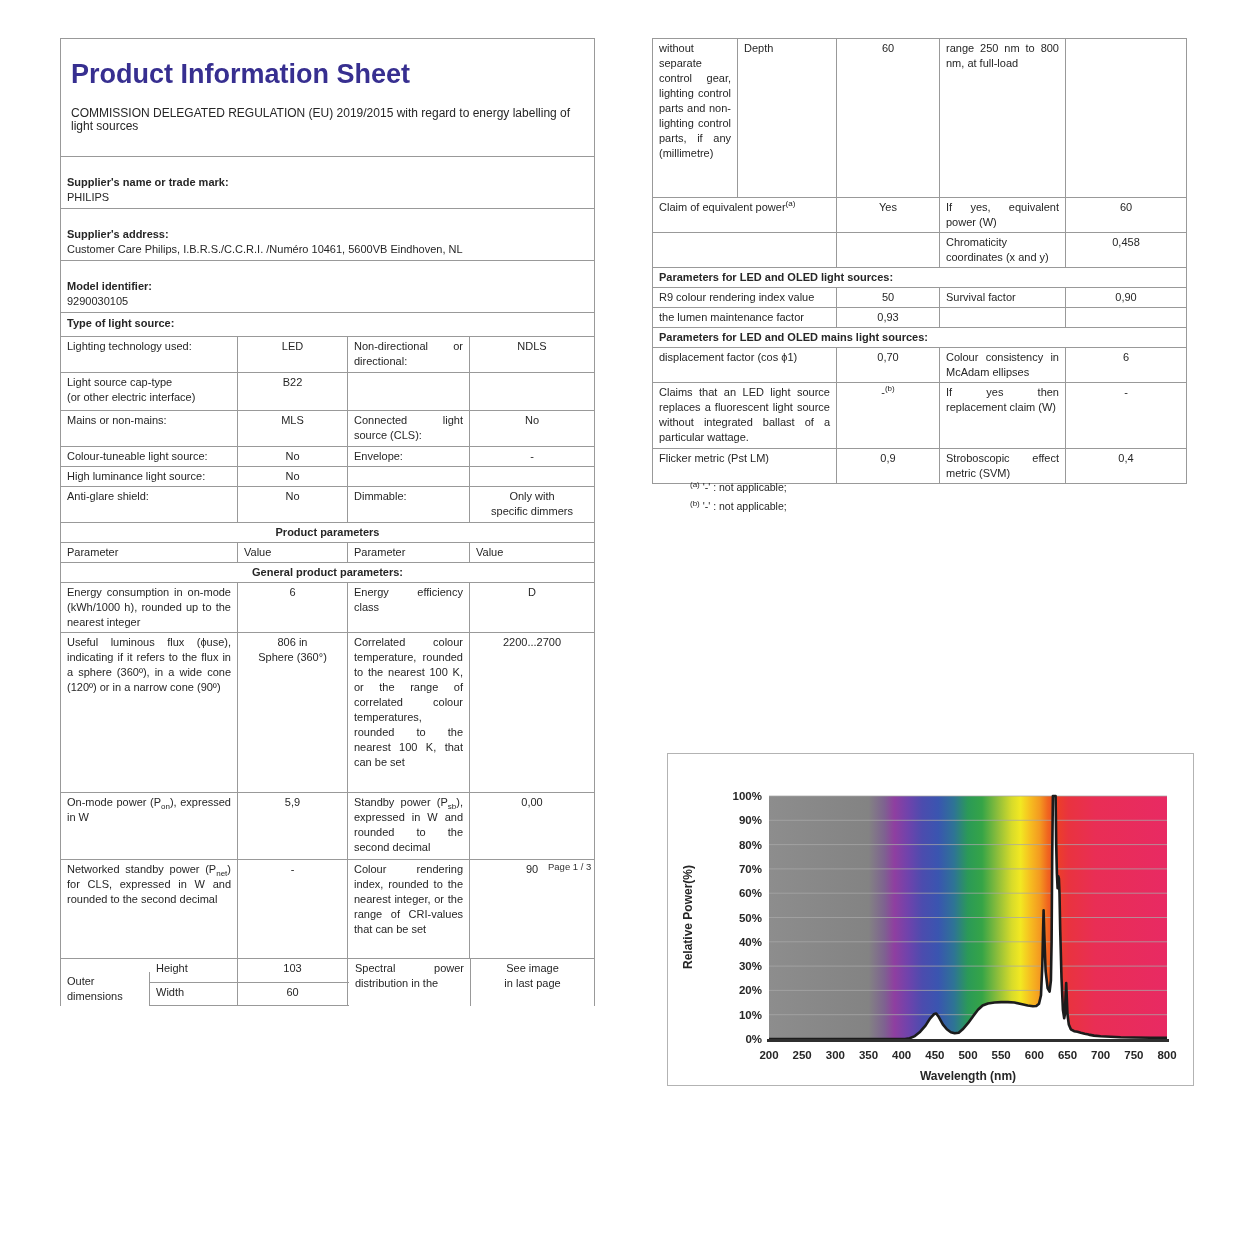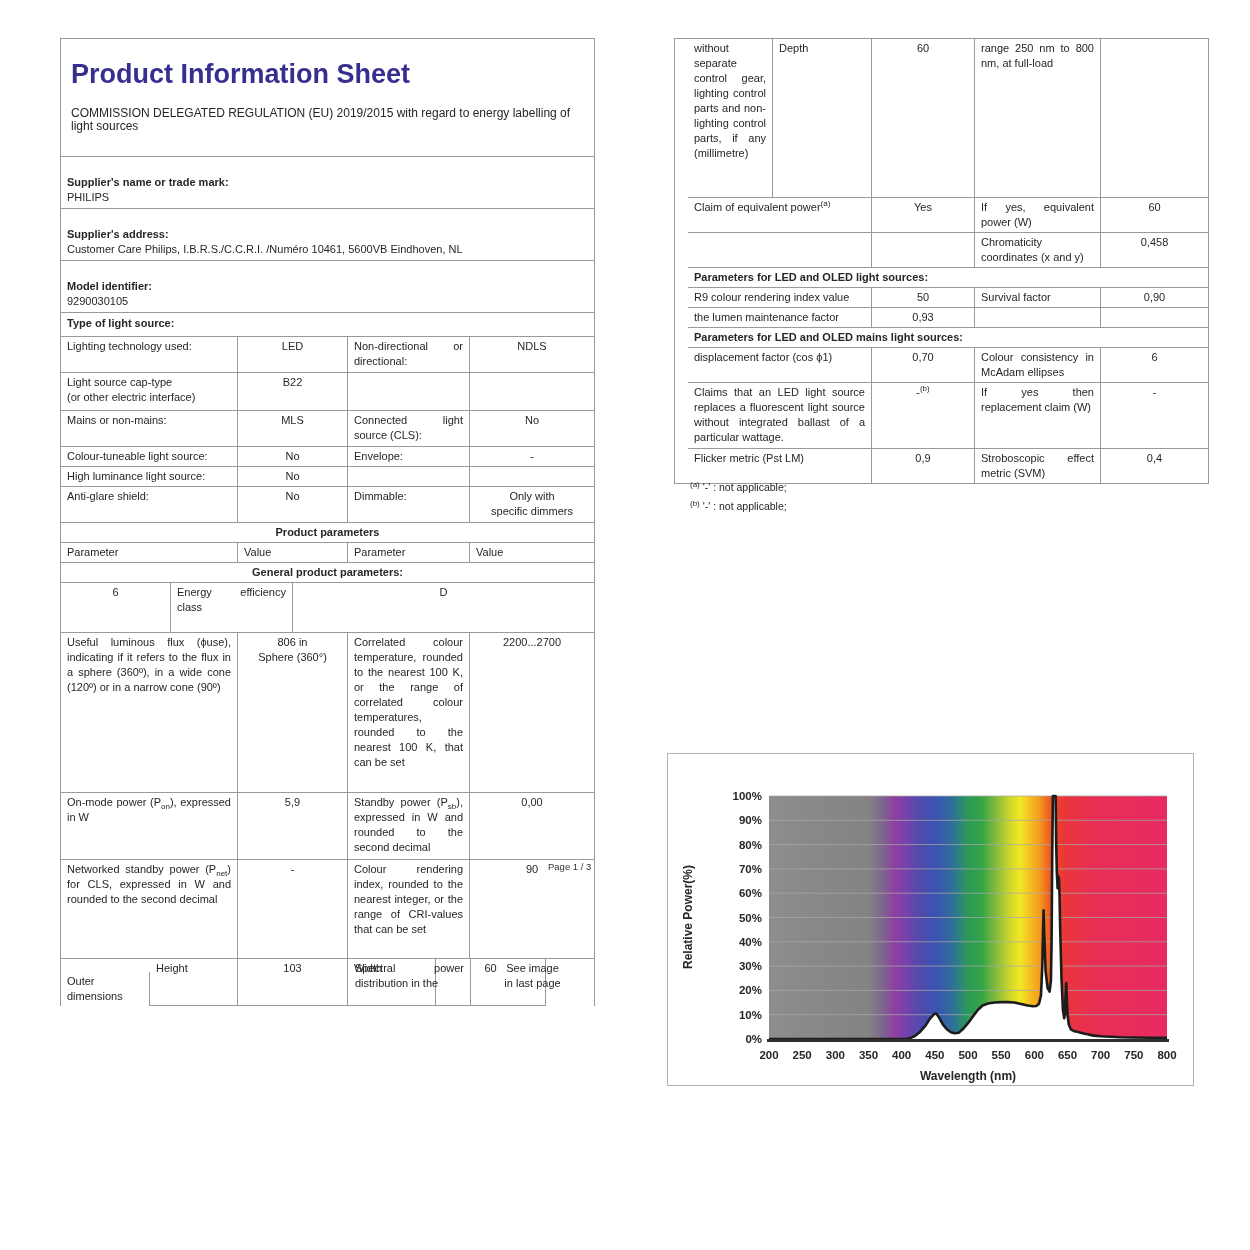--- a/index.html
+++ b/index.html
@@ -23,21 +23,21 @@
   .d1{width:184px;} .d2{width:103px;} .d3{width:126px;} .d4{width:120px;flex:1;}
   .dd1{width:85px;} .dd2{width:99px;}
   .full{flex:1;}
   .titleblock{padding:6px 10px 8px 10px;}
   .doc-title{font-size:27px;line-height:28px;font-weight:bold;margin:0 0 4px 0;}
   .subtitle{font-size:12px;line-height:13px;}
   .kv{padding:3px 6px;}
   .kv .v{font-weight:normal;}
   sub{font-size:8px;line-height:0;}
   sup{font-size:8px;line-height:0;}
-  .stack{display:flex;flex-direction:row;}
+  .stack{display:flex;flex-direction:column;justify-content:flex-end;}
   .stack .srow{display:flex;flex:1;border-bottom:1px solid #999;}
   .stack .srow:last-child{border-bottom:none;}
   .foot{position:absolute;font-size:9.5px;color:#333;}
   .footnotes{position:absolute;left:690px;top:478px;font-size:10.5px;line-height:19px;}
   .footnotes sup{font-size:8px;}
   
   #chart-box{position:absolute;left:667px;top:753px;width:527px;height:333px;
              border:1px solid #b3b3b3;box-sizing:border-box;background:#fff;}
   #chart-box svg{display:block;}
   svg text{font-family:"Liberation Sans",sans-serif;fill:#262626;}
@@ -131,20 +131,21 @@
       <div class="cell c1b br">Value</div>
       <div class="cell c1c br">Parameter</div>
       <div class="cell c1d">Value</div>
     </div>
 
     <div class="row" style="min-height:18px">
       <div class="cell full ctr b">General product parameters:</div>
     </div>
 
     <div class="row" style="min-height:50px">
+      <div class="cell c1a br lab">Energy consumption in on-mode (kWh/1000 h), rounded up to the nearest integer</div>
       <div class="cell c1b br val">6</div>
       <div class="cell c1c br lab">Energy efficiency class</div>
       <div class="cell c1d val">D</div>
     </div>
 
     <div class="row" style="min-height:160px">
       <div class="cell c1a br lab">Useful luminous flux (ϕuse), indicating if it refers to the flux in a sphere (360º), in a wide cone (120º) or in a narrow cone (90º)</div>
       <div class="cell c1b br val">806 in
 Sphere (360°)</div>
       <div class="cell c1c br lab">Correlated colour temperature, rounded to the nearest 100 K, or the range of correlated colour temperatures, rounded to the nearest 100 K, that can be set</div>
@@ -179,21 +180,21 @@
         </div>
       </div>
       <div class="cell c1c br lab">Spectral power distribution in the</div>
       <div class="cell c1d val">See image
 in last page</div>
     </div>
   </div>
 
   <div class="foot" style="left:548px;top:859px">Page 1 / 3</div>
 
-  <div class="sheet" style="left:674px;top:38px;padding-left:13px;">
+  <div class="sheet" style="left:652px;top:38px;">
 
     <div class="row" style="min-height:159px">
       <div class="cell dd1 br lab">without separate control gear, lighting control parts and non-lighting control parts, if any (millimetre)</div>
       <div class="cell dd2 br">Depth</div>
       <div class="cell d2 br val">60</div>
       <div class="cell d3 br lab">range 250 nm to 800 nm, at full-load</div>
       <div class="cell d4 val"></div>
     </div>
 
     <div class="row" style="min-height:34px">

